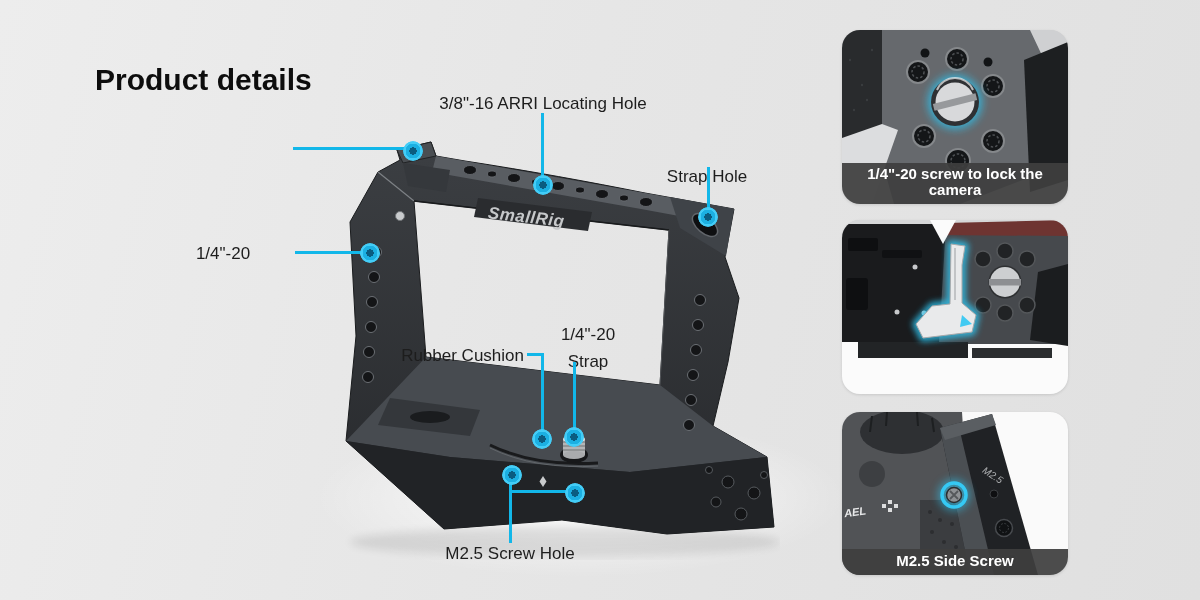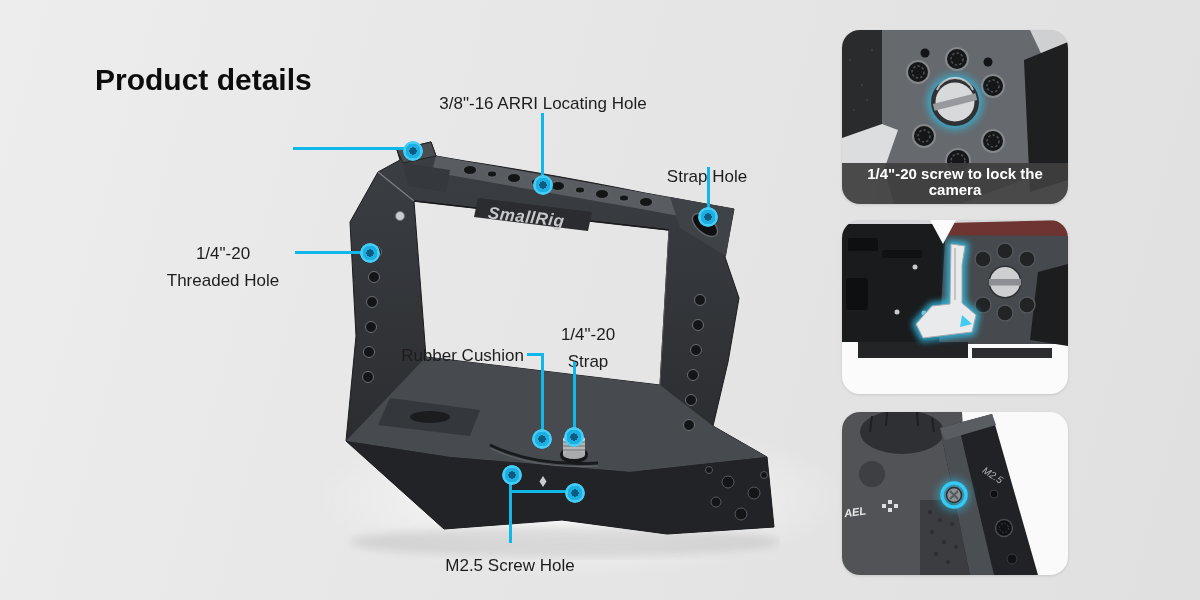--- a/index.html
+++ b/index.html
@@ -116,38 +116,37 @@
 
   <div class="line" style="left:293px;top:147px;width:118px;height:3px;"></div>
   <div class="dot" style="left:403px;top:141px;"></div>
 
   <div class="lbl ctr" style="left:637px;top:146px;width:140px;margin-top:17px;"><span>Strap Hole</span></div>
   <div class="line" style="left:707px;top:167px;width:3px;height:50px;"></div>
   <div class="dot" style="left:698px;top:207px;"></div>
 
   <div class="lbl ctr" style="left:133px;top:240px;width:180px;">
     <div>1/4"-20</div>
-    <div>Threaded Hole</div>
   </div>
   <div class="line" style="left:295px;top:251px;width:73px;height:3px;"></div>
   <div class="dot" style="left:360px;top:243px;"></div>
 
   <div class="lbl" style="right:676px;top:342px;text-align:right;"><span>Rubber Cushion</span></div>
   <div class="line" style="left:527px;top:353px;width:17px;height:3px;"></div>
   <div class="line" style="left:541px;top:353px;width:3px;height:86px;"></div>
   <div class="dot" style="left:532px;top:429px;"></div>
 
   <div class="lbl ctr" style="left:508px;top:321px;width:160px;">
     <div>1/4"-20</div>
     <div>Strap</div>
   </div>
   <div class="line" style="left:573px;top:362px;width:3px;height:75px;"></div>
   <div class="dot" style="left:564px;top:427px;"></div>
 
-  <div class="lbl ctr" style="left:410px;top:540px;width:200px;margin-top:12px;"><span>M2.5 Screw Hole</span></div>
+  <div class="lbl ctr" style="left:410px;top:540px;width:200px;"><span>M2.5 Screw Hole</span></div>
   <div class="line" style="left:509px;top:477px;width:3px;height:66px;"></div>
   <div class="line" style="left:510px;top:490px;width:65px;height:3px;"></div>
   <div class="dot" style="left:502px;top:465px;"></div>
   <div class="dot" style="left:565px;top:483px;"></div>
 
   <div class="panel p1" style="top:30px;height:174px;">
     <svg viewBox="0 0 226 174" width="226" height="174">
       <defs>
           <filter id="blurA" x="-60%" y="-60%" width="220%" height="220%">
             <feGaussianBlur stdDeviation="4"></feGaussianBlur>
@@ -277,15 +276,16 @@
       <text x="140" y="66" font-size="10" font-style="italic" fill="#aeb0b2" transform="rotate(33 150 62)">M2.5</text>
       <circle cx="152" cy="82" r="4" fill="#0e0f11" stroke="#3c3f42"></circle>
       <circle cx="162" cy="116" r="8.5" fill="#101214" stroke="#474a4e" stroke-width="1.5"></circle>
       <circle cx="162" cy="116" r="4.5" fill="none" stroke="#3a3d40" stroke-dasharray="2 1.5"></circle>
       <circle cx="170" cy="147" r="5" fill="#101214" stroke="#3c3f42"></circle>
       <circle cx="112" cy="83" r="16" fill="#2fc7f3" opacity="0.55" filter="url(#blurC)"></circle>
       <circle cx="112" cy="83" r="12" fill="none" stroke="#35c9f4" stroke-width="3.5"></circle>
       <circle cx="112" cy="83" r="7.5" fill="#8f9295" stroke="#2b2d2f" stroke-width="1.5"></circle>
       <path d="M108,79 L116,87 M116,79 L108,87" stroke="#55585b" stroke-width="1.8"></path>
     </svg>
+    <div class="caption"><span>M2.5 Side Screw</span></div>
   </div>
 
 </div>
 
 </body></html>

